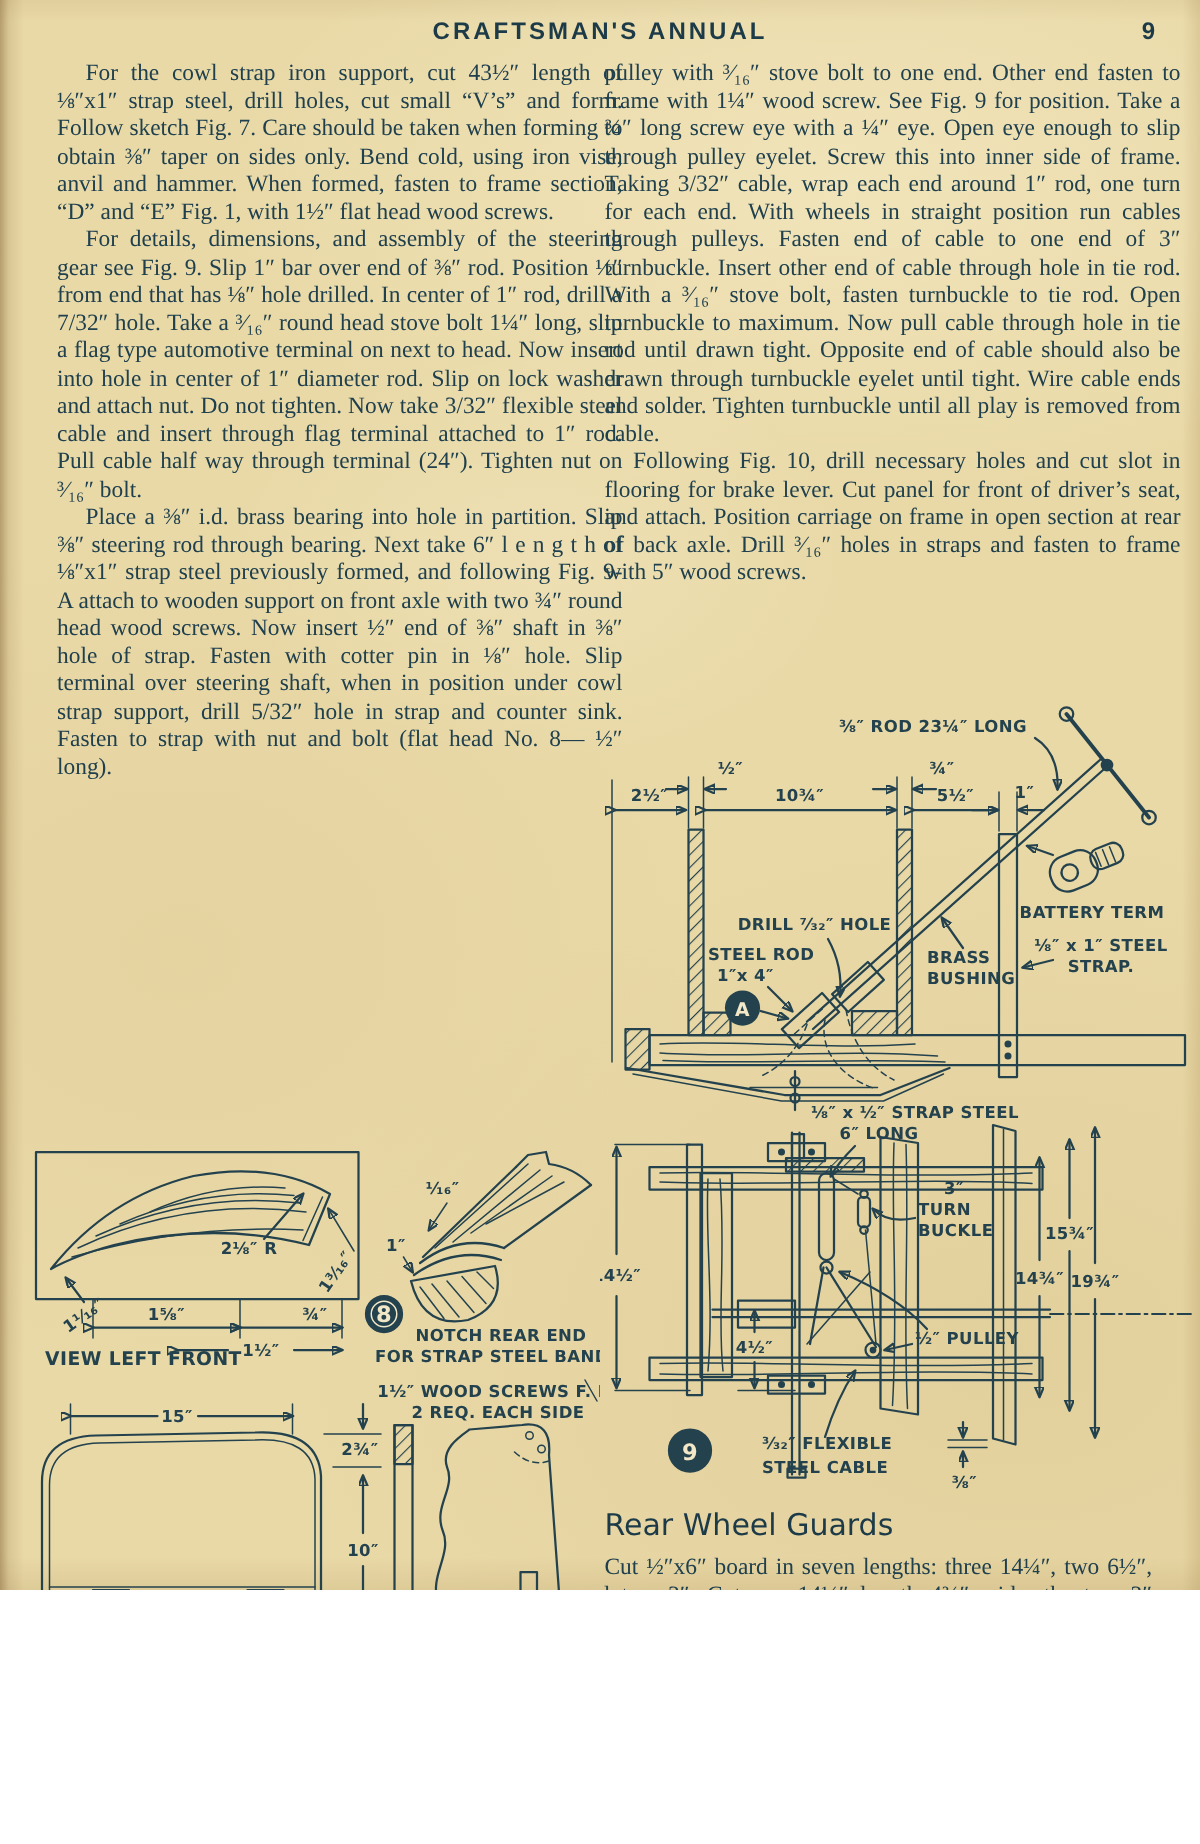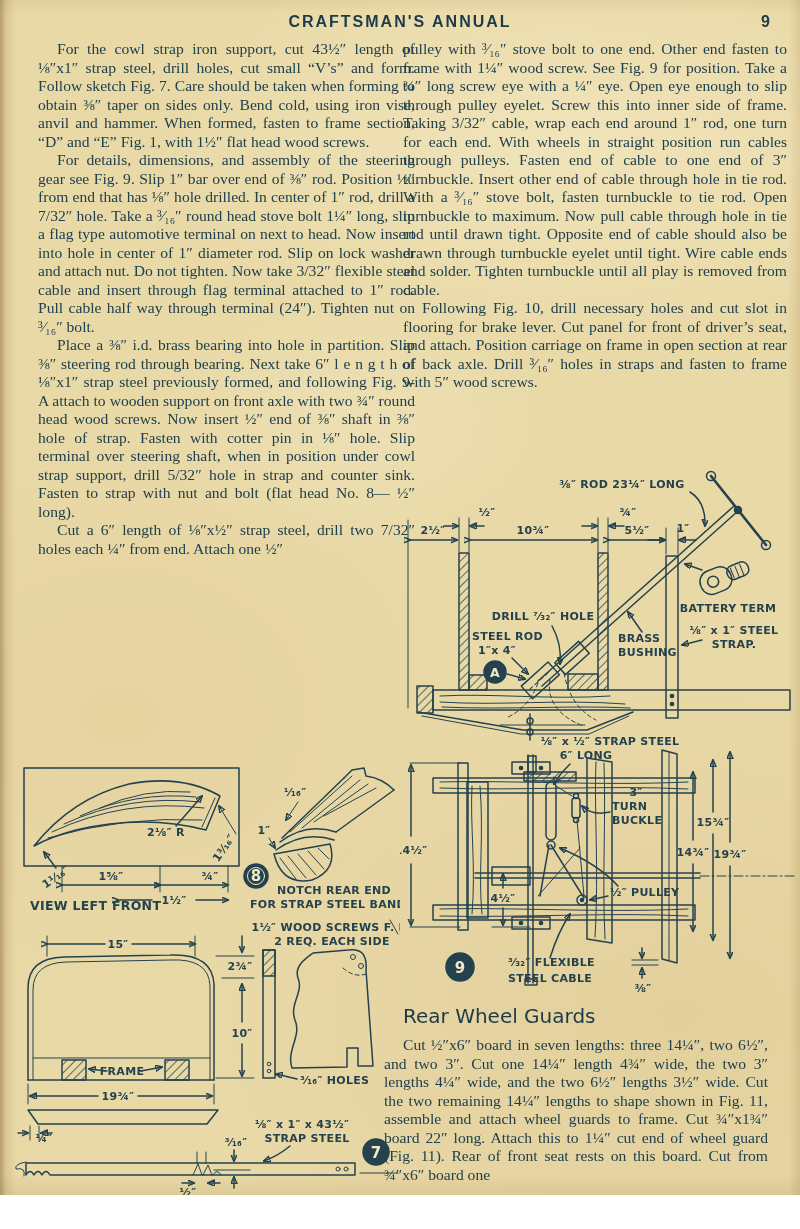--- a/index.html
+++ b/index.html
@@ -1,17 +1,17 @@
 <!DOCTYPE html>
 <html><head>
 <meta charset="utf-8">
 <style>
   html,body{margin:0;padding:0;}
   .page{
-    position:relative;width:800px;height:1195px;overflow:hidden;
+    position:relative;width:800px;height:1060px;overflow:hidden;
     font-family:"Liberation Serif",serif;color:#20404e;
     background:
       radial-gradient(ellipse 600px 300px at 70% 12%, rgba(255,248,220,.35), transparent 70%),
       radial-gradient(ellipse 500px 400px at 15% 60%, rgba(200,170,110,.12), transparent 70%),
       radial-gradient(ellipse 700px 500px at 85% 85%, rgba(190,160,100,.16), transparent 70%),
       radial-gradient(ellipse 300px 200px at 45% 35%, rgba(255,250,230,.2), transparent 70%),
       linear-gradient(90deg, rgba(120,85,40,.45) 0px, rgba(120,85,40,.14) 6px, rgba(120,85,40,0) 16px),
       linear-gradient(270deg, rgba(150,115,60,.20) 0px, rgba(150,115,60,0) 12px),
       linear-gradient(0deg, rgba(150,115,60,.14) 0px, rgba(150,115,60,0) 22px),
       linear-gradient(180deg, rgba(150,115,60,.10) 0px, rgba(150,115,60,0) 14px),
@@ -48,21 +48,20 @@
 
 <div class="page">
 
   <div class="masthead">CRAFTSMAN'S ANNUAL</div>
   <div class="pagenum">9</div>
 
   <div class="col col-left">
     <p>For the cowl strap iron support, cut 43½″ length of ⅛″x1″ strap steel, drill holes, cut small “V’s” and form.  Follow sketch Fig. 7.  Care should be taken when forming to obtain ⅜″ taper on sides only.  Bend cold, using iron vise, anvil and hammer.  When formed, fasten to frame section, “D” and “E” Fig. 1, with 1½″ flat head wood screws.</p>
     <p>For details, dimensions, and assembly of the steering gear see Fig. 9.  Slip 1″ bar over end of ⅜″ rod.  Position ½″ from end that has ⅛″ hole drilled.  In center of 1″ rod, drill a 7/32″ hole.  Take a ³⁄₁₆″ round head stove bolt 1¼″ long, slip a flag type automotive terminal on next to head.  Now insert into hole in center of 1″ diameter rod.  Slip on lock washer and attach nut. Do not tighten. Now take 3/32″ flexible steel cable and insert through flag terminal attached to 1″ rod.  Pull cable half way through terminal (24″).  Tighten nut on ³⁄₁₆″ bolt.</p>
     <p>Place a ⅜″ i.d. brass bearing into hole in partition.  Slip ⅜″ steering rod through bearing.  Next take 6″ l e n g t h of ⅛″x1″ strap steel previously formed, and following Fig. 9-A attach to wooden support on front axle with two ¾″ round head wood screws.  Now insert ½″ end of ⅜″ shaft in ⅜″ hole of strap.  Fasten with cotter pin in ⅛″ hole.  Slip terminal over steering shaft, when in position under cowl strap support, drill 5/32″ hole in strap and counter sink.  Fasten to strap with nut and bolt (flat head No. 8— ½″ long).</p>
-    <p>Cut a 6″ length of ⅛″x½″ strap steel, drill two 7/32″ holes each ¼″ from end.  Attach one ½″</p>
   </div>
 
   <div class="col col-right-top">
     <p class="noindent">pulley with ³⁄₁₆″ stove bolt to one end.  Other end fasten to frame with 1¼″ wood screw.  See Fig. 9 for position.  Take a ¾″ long screw eye with a ¼″ eye.  Open eye enough to slip through pulley eyelet.  Screw this into inner side of frame.  Taking 3/32″ cable, wrap each end around 1″ rod, one turn for each end.  With wheels in straight position run cables through pulleys.  Fasten end of cable to one end of 3″ turnbuckle.  Insert other end of cable through hole in tie rod.  With a ³⁄₁₆″ stove bolt, fasten turnbuckle to tie rod.  Open turnbuckle to maximum.  Now pull cable through hole in tie rod until drawn tight.  Opposite end of cable should also be drawn through turnbuckle eyelet until tight.  Wire cable ends and solder.  Tighten turnbuckle until all play is removed from cable.</p>
     <p>Following Fig. 10, drill necessary holes and cut slot in flooring for brake lever.  Cut panel for front of driver’s seat, and attach.  Position carriage on frame in open section at rear of back axle.  Drill ³⁄₁₆″ holes in straps and fasten to frame with 5″ wood screws.</p>
   </div>
 
   <div class="section-h">Rear Wheel Guards</div>
 
   <div class="col col-right-bottom">

